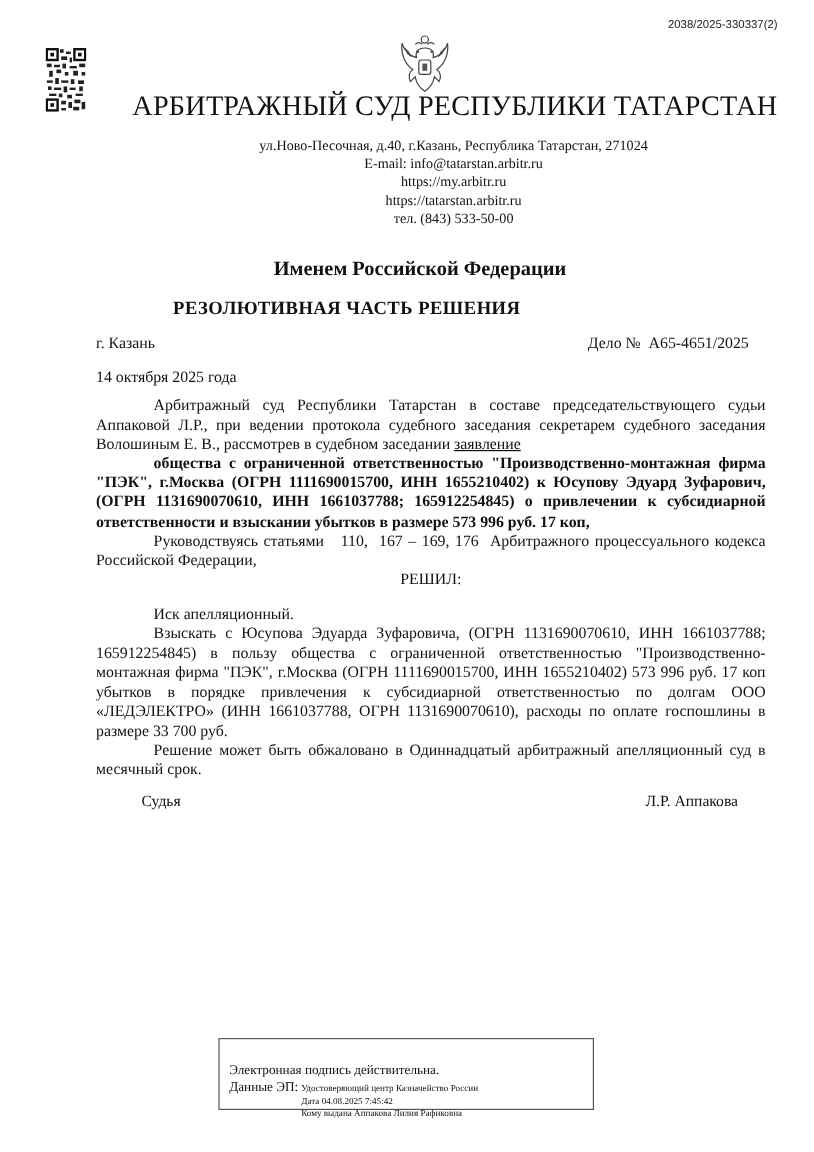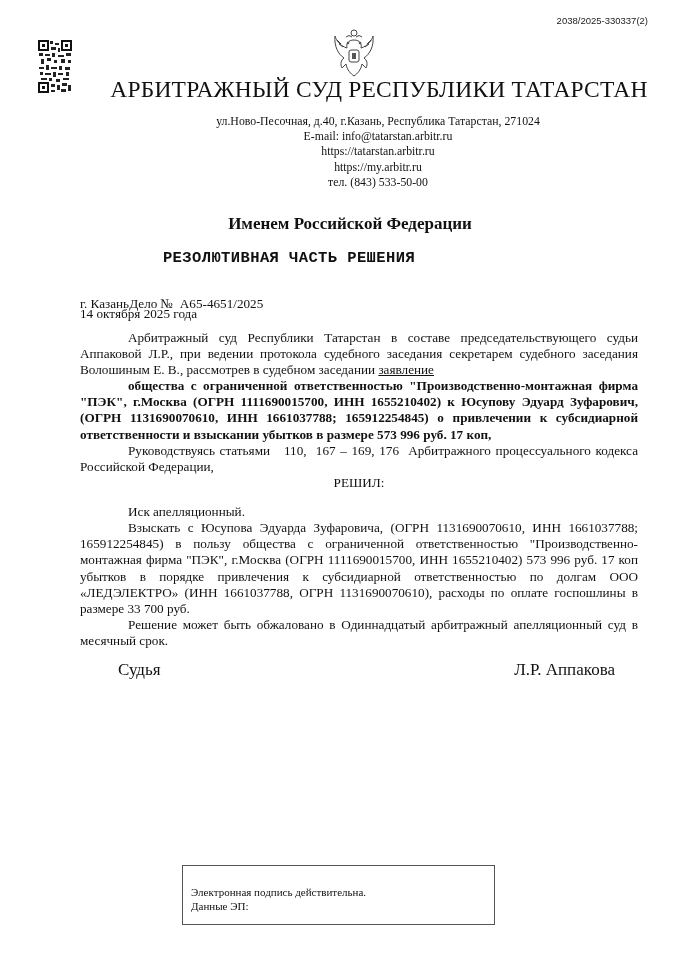--- a/index.html
+++ b/index.html
@@ -21,39 +21,39 @@
   .contacts {
     left: 0; width: 678px; top: 114px; text-align: center;
     font-size: 11.8px; line-height: 15.2px; padding-left: 78px; box-sizing: border-box;
   }
   .in-name {
     left: 0; width: 678px; top: 214px; text-align: center;
     font-weight: bold; font-size: 17px; padding-left: 22px; box-sizing: border-box;
   }
   .heading {
     left: 0; width: 556px; top: 249px; text-align: center;
-    font-weight: bold; font-size: 15.5px; letter-spacing: 0.4px; padding-left: 22px; box-sizing: border-box; font-family: Liberation Mono, monospace;
+    font-weight: bold; font-size: 15.5px; letter-spacing: 0.4px; padding-left: 22px; box-sizing: border-box;
   }
   .body-block {
     left: 80px; width: 558px; font-size: 13.2px; line-height: 16.2px;
   }
-  .meta-row { top: 296px; display: flex; justify-content: flex-start; }
+  .meta-row { top: 278px; display: flex; justify-content: space-between; }
   .meta-date { top: 306px; }
   .para { text-align: justify; text-indent: 48px; margin: 0; }
   .p1 { top: 330px; }
   .p2 { top: 378px; font-weight: bold; }
   .p3 { top: 443px; }
   .resolved { top: 475px; text-align: center; text-indent: 0; }
   .p4 { top: 504px; }
   .p5 { top: 520px; }
   .p6 { top: 617px; }
   .underline { text-decoration: underline; }
   .sign-row {
     top: 660px; left: 118px; width: 497px; display: flex; justify-content: space-between;
-    font-size: 17px;
+    font-size: 13px;
   }
   .esig-box {
     left: 182px; top: 865px; width: 313px; height: 60px; border: 1px solid #555;
     box-sizing: border-box; padding: 20px 8px; font-size: 11px;
   }
   .esig-title { font-size: 11px; }
   .esig-row { display: flex; margin-top: 2px; }
   .esig-label { font-size: 11px; width: 60px; flex-shrink: 0; }
   .esig-details { font-size: 7.6px; line-height: 10.5px; padding-top: 2px; }
 </style>
@@ -121,22 +121,22 @@
     <circle cx="16" cy="15" r="1.3"></circle>
       <circle cx="28" cy="15" r="1.3"></circle>
   </g>
 </svg>
 
 <div class="abs court-title">АРБИТРАЖНЫЙ СУД РЕСПУБЛИКИ ТАТАРСТАН</div>
 
 <div class="abs contacts">
   <div>ул.Ново-Песочная, д.40, г.Казань, Республика Татарстан, 271024</div>
   <div>E-mail: info@tatarstan.arbitr.ru</div>
+  <div>https://my.arbitr.ru</div>
   <div>https://tatarstan.arbitr.ru</div>
-  <div>https://my.arbitr.ru</div>
   <div>тел. (843) 533-50-00</div>
 </div>
 
 <div class="abs in-name">Именем Российской Федерации</div>
 <div class="abs heading">РЕЗОЛЮТИВНАЯ ЧАСТЬ РЕШЕНИЯ</div>
 
 <div class="abs body-block meta-row">
   <span>г. Казань</span>
   <span style="white-space:pre; padding-right:14px;">Дело №  А65-4651/2025</span>
 </div>
@@ -158,14 +158,19 @@
 
 <div class="abs sign-row">
   <span>Судья</span>
   <span>Л.Р. Аппакова</span>
 </div>
 
 <div class="abs esig-box">
   <div class="esig-title">Электронная подпись действительна.</div>
   <div class="esig-row">
     <span class="esig-label">Данные ЭП:</span>
+    <div class="esig-details">
+      <div>Удостоверяющий центр Казначейство России</div>
+      <div>Дата 04.08.2025 7:45:42</div>
+      <div>Кому выдана Аппакова Лилия Рафиковна</div>
+    </div>
   </div>
 </div>
 
 </body></html>

